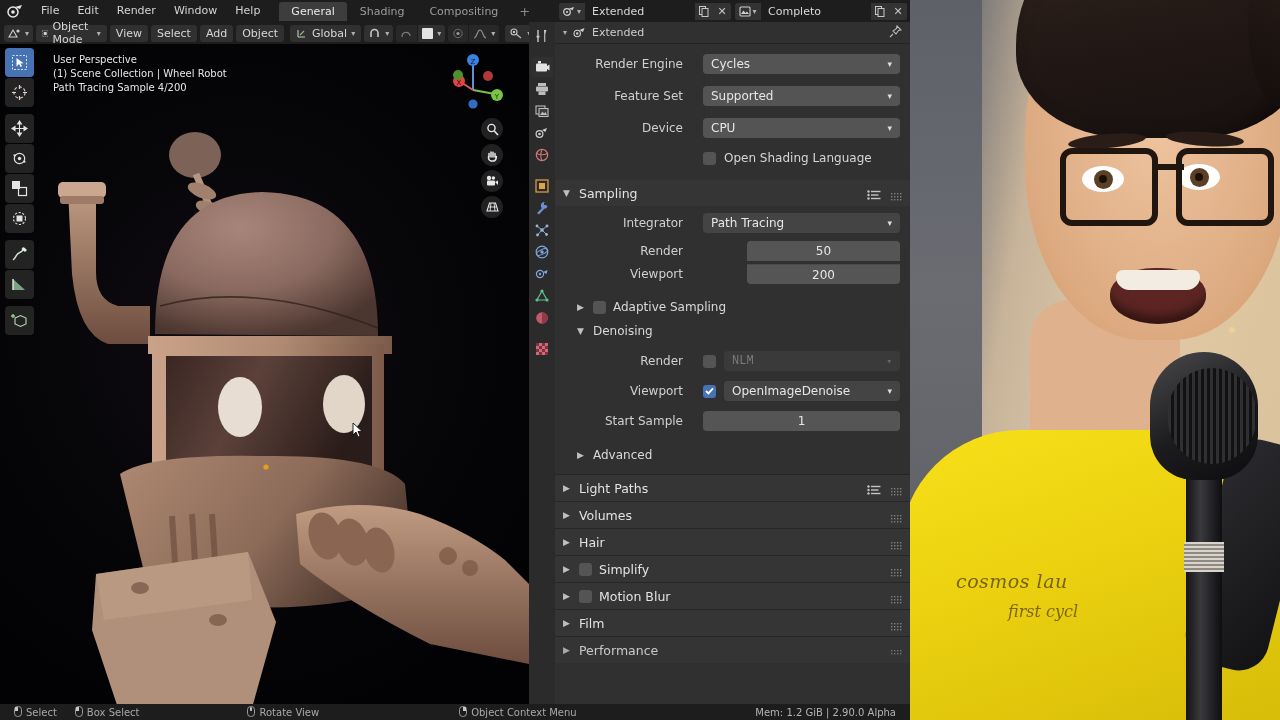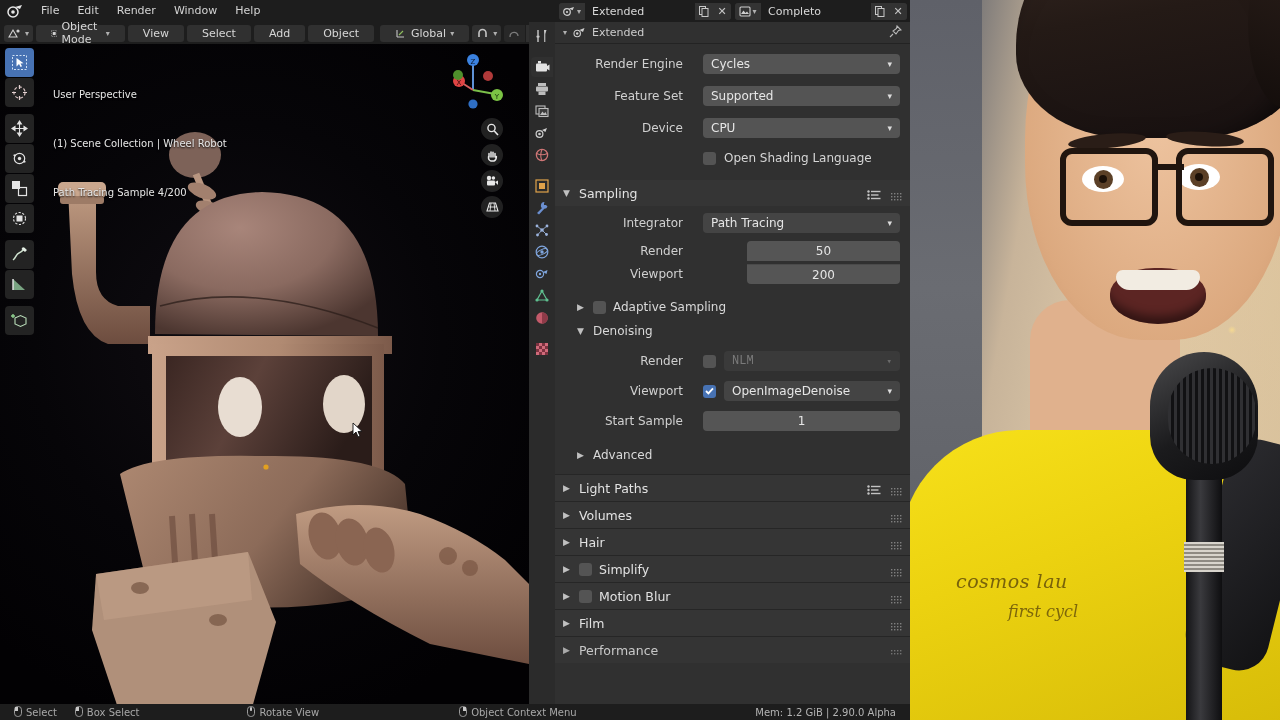--- a/index.html
+++ b/index.html
@@ -28,38 +28,38 @@
     justify-content:center; gap:1px; }
   .id-name { width:110px; height:17px; background:#1d1d1d; color:#d8d8d8;
     font-size:11px; line-height:17px; padding-left:7px; }
   .id-btn { width:18px; height:17px; background:#333; display:flex; align-items:center;
     justify-content:center; color:#c5c5c5; font-size:11px; }
 
   
   .vp-header { position:absolute; left:0; top:22px; width:555px; height:22px;
     background:#1d1d1d; display:flex; align-items:center; padding-left:4px; gap:3px; }
   .hbtn { height:17px; background:#303030; border-radius:3px; display:flex;
-    align-items:center; padding:0 15px; color:#d6d6d6; font-size:11px; gap:4px; }
+    align-items:center; padding:0 6px; color:#d6d6d6; font-size:11px; gap:4px; }
   .hgroup { display:flex; align-items:center; gap:1px; }
   .hgroup .hbtn { border-radius:0; }
   .hgroup .hbtn:first-child { border-radius:3px 0 0 3px; }
   .hgroup .hbtn:last-child { border-radius:0 3px 3px 0; }
   .hbtn.icononly { padding:0 4px; }
   .hbtn.on { background:#4772b3; }
   .hbtn.dim { background:#282828; color:#6e6e6e; }
   .carat { font-size:8px; color:#b0b0b0; }
 
   
   .viewport { position:absolute; left:0; top:44px; width:529px; height:660px;
     background:#000; overflow:hidden; }
   .vp-bgrad { position:absolute; inset:0;
     background:radial-gradient(ellipse 70% 60% at 45% 45%, #100d12 0%, #060508 55%, #020103 100%); }
   .vp-text { position:absolute; left:53px; top:9px; color:#e6e6e6; font-size:10px;
     line-height:14px; text-shadow:0 1px 2px #000; }
-  .vp-text div { white-space:nowrap;margin-top:35px; }
+  .vp-text div { white-space:nowrap; }
 
   
   .toolcol { position:absolute; left:5px; top:4px; width:29px; display:flex;
     flex-direction:column; gap:1px; }
   .toolcol .sep { height:5px; }
   .tbtn { width:29px; height:29px; background:#232323; border-radius:4px;
     display:flex; align-items:center; justify-content:center; }
   .tbtn.active { background:#4772b3; }
 
   
@@ -209,20 +209,26 @@
         <circle cx="6" cy="8" r="5" fill="none" stroke="#e8e8e8" stroke-width="1.5"></circle>
         <circle cx="6" cy="8" r="1.8" fill="#e8e8e8"></circle>
         <path d="M8 3 L15 1 L13 5 Z" fill="#e8e8e8"></path>
       </svg>
     </div>
     <div class="menu-item">File</div>
     <div class="menu-item">Edit</div>
     <div class="menu-item">Render</div>
     <div class="menu-item">Window</div>
     <div class="menu-item">Help</div>
+    <div class="wstabs">
+      <div class="wstab active">General</div>
+      <div class="wstab">Shading</div>
+      <div class="wstab">Compositing</div>
+      <div class="wstab-plus">+</div>
+    </div>
 
     <div class="topbar-right">
       <div class="id-block">
         <div class="id-icon">
           <svg width="13" height="11" viewBox="0 0 13 11">
             <circle cx="4" cy="6" r="3.3" fill="none" stroke="#d0d0d0" stroke-width="1.2"></circle>
             <circle cx="4" cy="6" r="1.1" fill="#d0d0d0"></circle>
             <path d="M6 2.5 L11 1 L9.6 4.2 Z" fill="#d0d0d0"></path>
           </svg>
           <span class="carat">▾</span>

